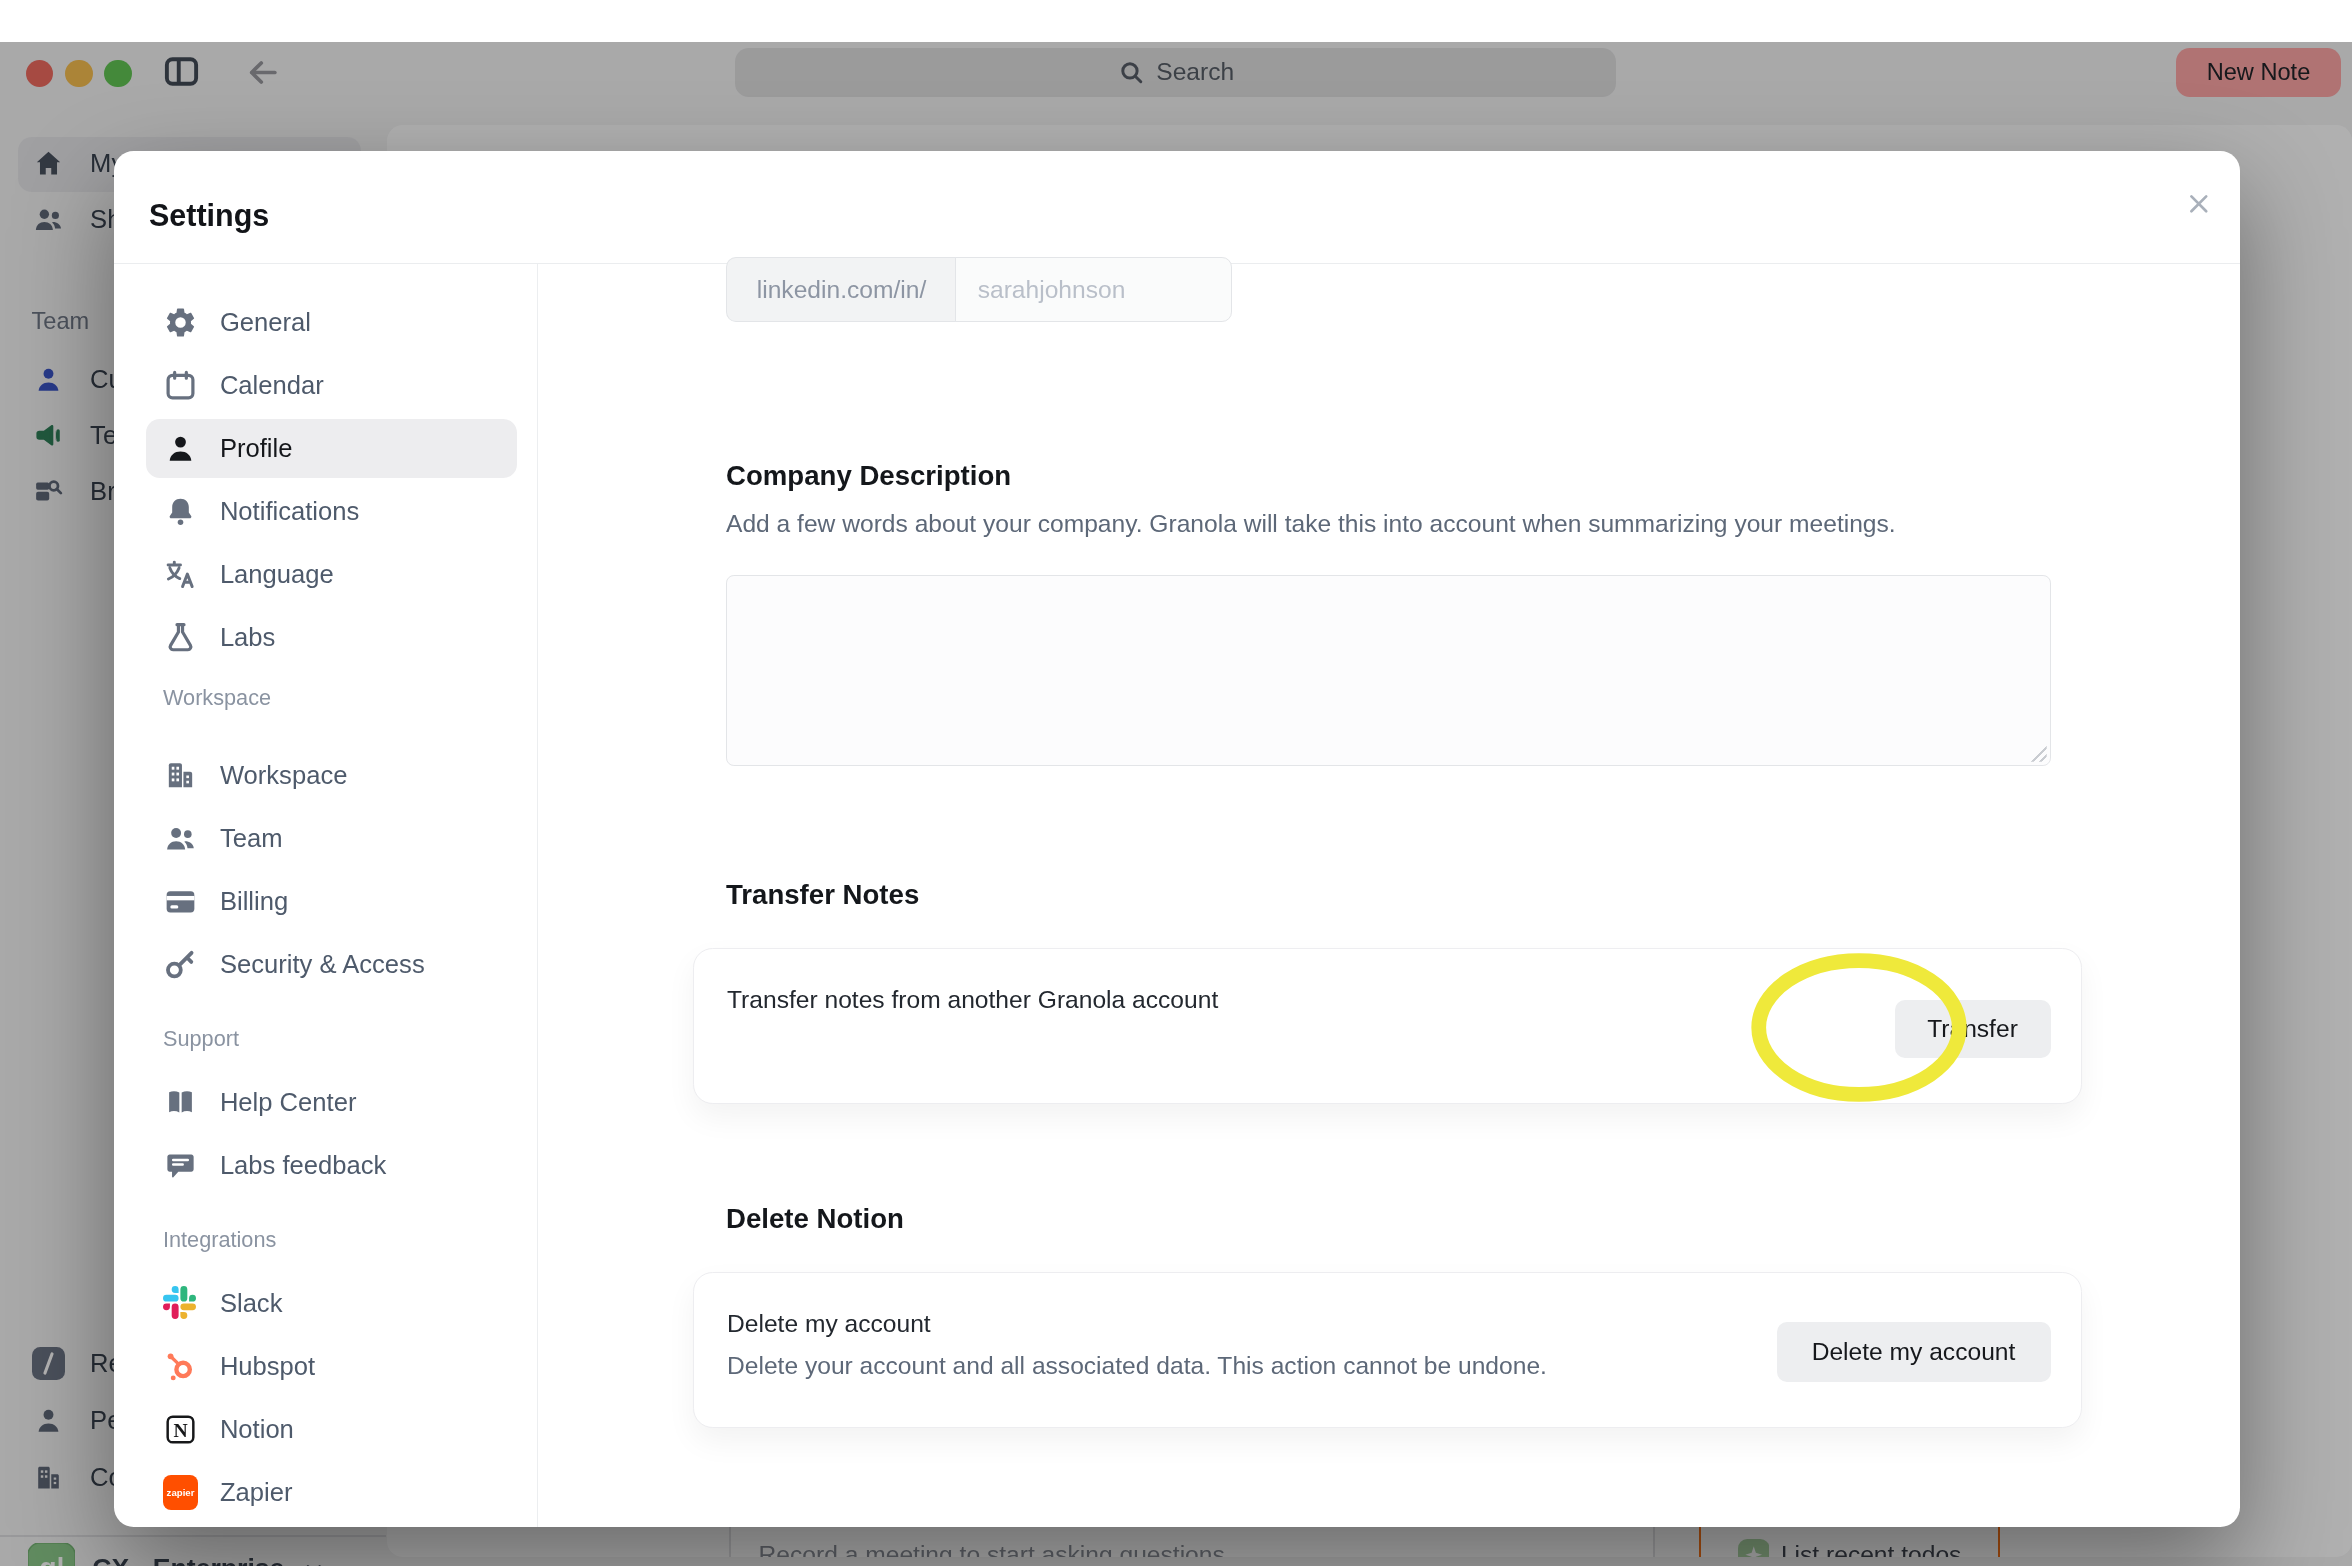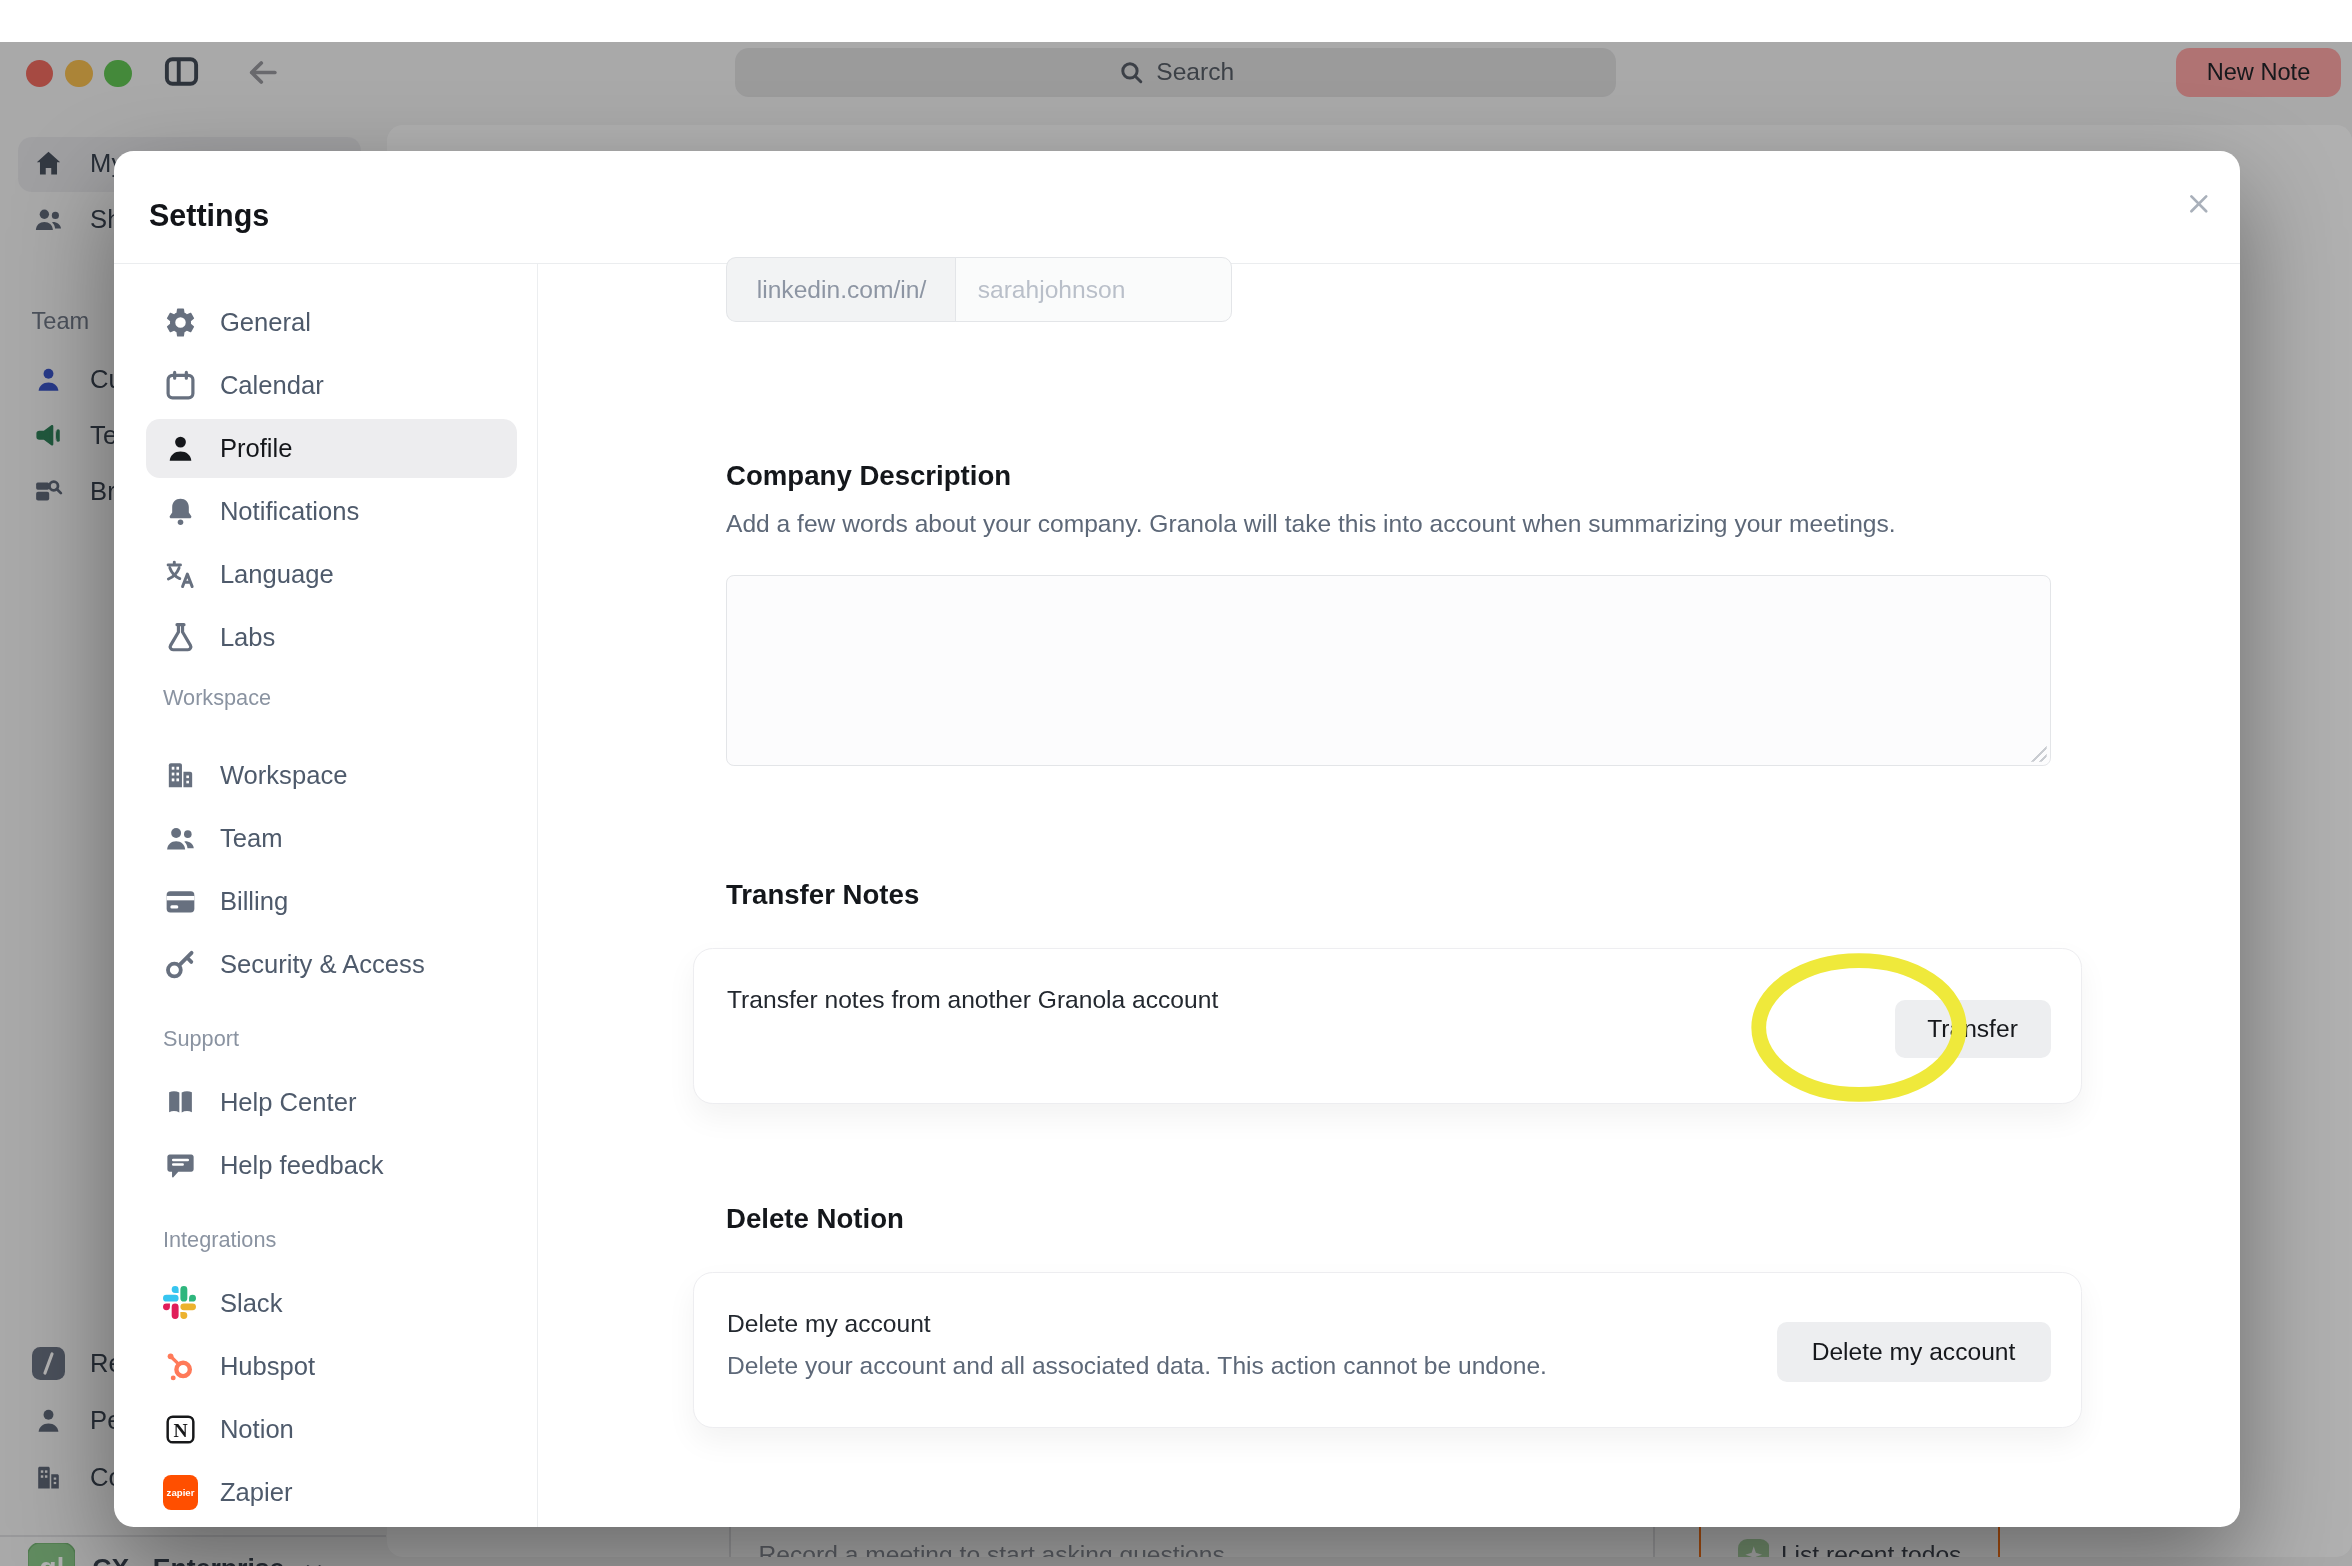--- a/index.html
+++ b/index.html
@@ -369,21 +369,21 @@
         </span>
       <span>Help Center</span>
     </div>
     <div class="nav-item" style="top:985px;">
       <span class="nic">
           <svg width="35" height="35" viewBox="0 0 24 24">
             <path fill="currentColor" d="M4.6 4.4h14.8c.9 0 1.6.7 1.6 1.6v8.6c0 .9-.7 1.6-1.6 1.6h-8.9l-3.4 3.9c-.3.4-.9.1-.9-.4v-3.5H4.6c-.9 0-1.6-.7-1.6-1.6V6c0-.9.7-1.6 1.6-1.6z"></path>
             <path d="M7 8.3h10M7 11.3h6.5" stroke="#fff" stroke-width="1.7" stroke-linecap="round"></path>
           </svg>
         </span>
-      <span>Help feedback</span>
+      <span>Labs feedback</span>
     </div>
 
     <div class="sect-label" style="top:1076px;">Integrations</div>
 
     <div class="nav-item" style="top:1123px;">
       <span class="nic">
           <svg width="33" height="33" viewBox="0 0 24 24">
             <path fill="#E01E5A" d="M5.042 15.165a2.528 2.528 0 0 1-2.52 2.523A2.528 2.528 0 0 1 0 15.165a2.527 2.527 0 0 1 2.522-2.52h2.52v2.52zM6.313 15.165a2.527 2.527 0 0 1 2.521-2.52 2.527 2.527 0 0 1 2.521 2.52v6.313A2.528 2.528 0 0 1 8.834 24a2.528 2.528 0 0 1-2.521-2.522v-6.313z"></path>
             <path fill="#36C5F0" d="M8.834 5.042a2.528 2.528 0 0 1-2.521-2.52A2.528 2.528 0 0 1 8.834 0a2.528 2.528 0 0 1 2.521 2.522v2.52H8.834zM8.834 6.313a2.528 2.528 0 0 1 2.521 2.521 2.528 2.528 0 0 1-2.521 2.521H2.522A2.528 2.528 0 0 1 0 8.834a2.528 2.528 0 0 1 2.522-2.521h6.312z"></path>
             <path fill="#2EB67D" d="M18.956 8.834a2.528 2.528 0 0 1 2.522-2.521A2.528 2.528 0 0 1 24 8.834a2.528 2.528 0 0 1-2.522 2.521h-2.522V8.834zM17.688 8.834a2.528 2.528 0 0 1-2.523 2.521 2.527 2.527 0 0 1-2.52-2.521V2.522A2.527 2.527 0 0 1 15.165 0a2.528 2.528 0 0 1 2.523 2.522v6.312z"></path>

